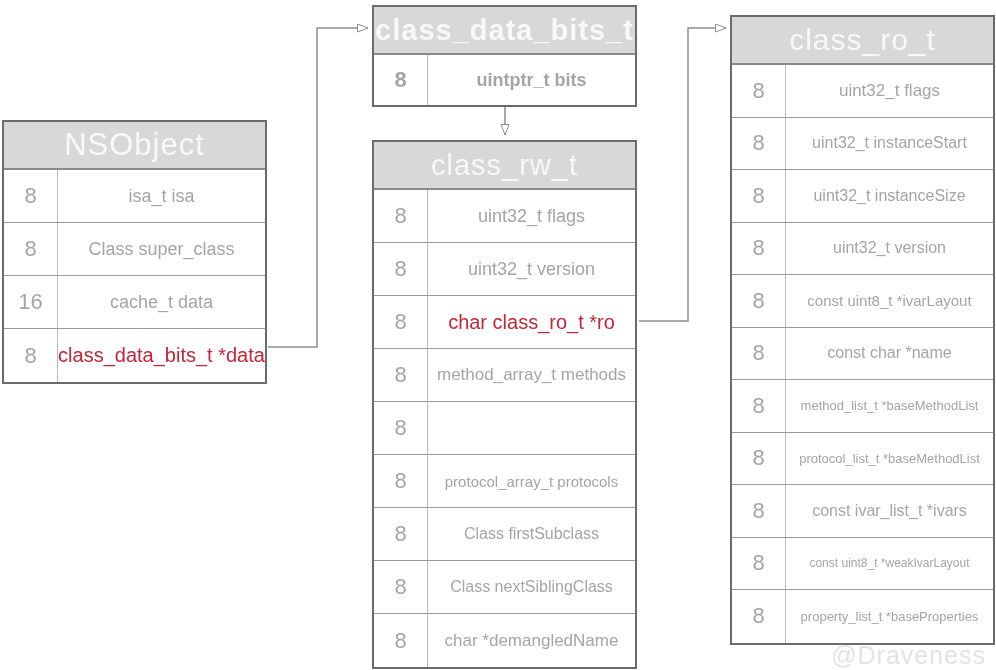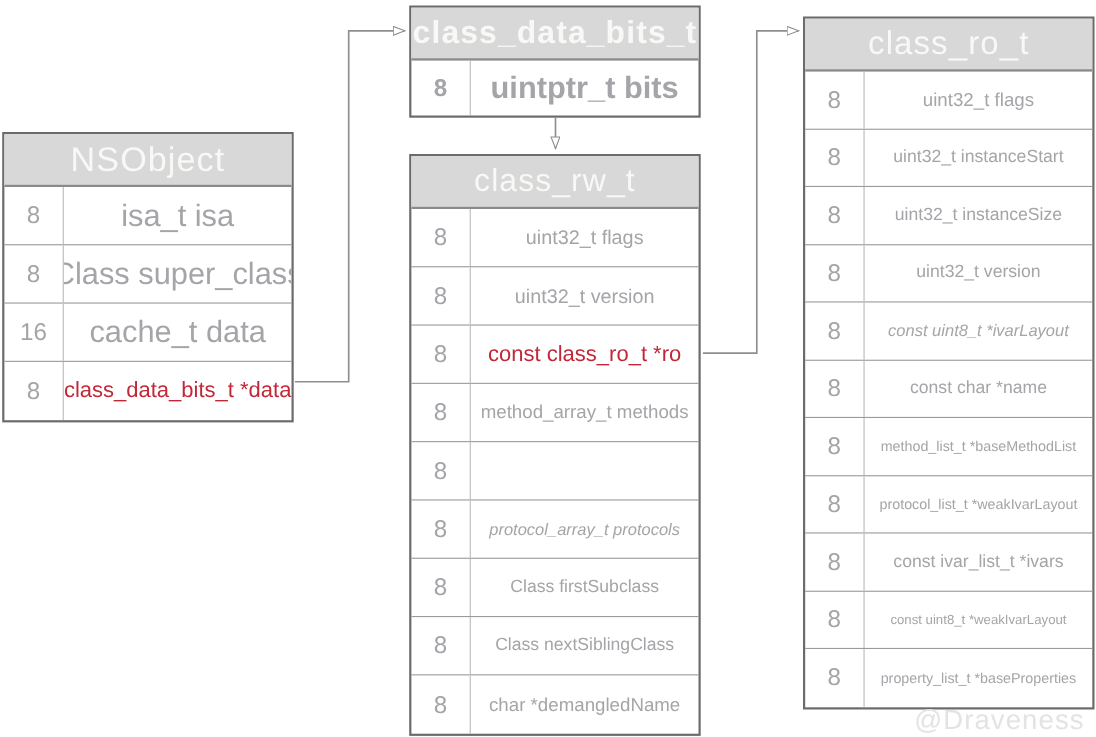--- a/index.html
+++ b/index.html
@@ -26,22 +26,22 @@
   #t-bits .row{height:50px;}
 
   #t-rw{left:372px;top:140px;width:265px;}
   #t-rw .thead{height:46px;font-size:29px;}
   #t-rw .row{height:53px;}
 
   #t-ro{left:730px;top:15px;width:265px;}
   #t-ro .thead{height:46px;font-size:30px;}
   #t-ro .row{height:52.5px;}
 
-  .fs22{font-size:28px;} .fs20{font-size:20px;} .fs18{font-size:18px;} .fs17{font-size:17px;}
-  .fs16{font-size:16px;} .fs15{font-size:15px;font-style:italic;} .fs13{font-size:13px;} .fs12{font-size:12px;text-align:right;}
+  .fs22{font-size:18px;} .fs20{font-size:20px;} .fs18{font-size:18px;} .fs17{font-size:17px;}
+  .fs16{font-size:16px;} .fs15{font-size:15px;} .fs13{font-size:13px;} .fs12{font-size:12px;text-align:right;}
 
   .watermark{position:absolute;right:10px;bottom:0px;font-size:25px;color:#e3e3e3;
              letter-spacing:1px;}
 </style>
 </head>
 <body>
 
 <div class="canvas">
 
   <svg class="arrows" viewBox="0 0 996 670" xmlns="http://www.w3.org/2000/svg">
@@ -88,21 +88,21 @@
     <div class="row">
       <div class="cell-size">8</div>
       <div class="cell-field fs18">uint32_t flags</div>
     </div>
     <div class="row">
       <div class="cell-size">8</div>
       <div class="cell-field fs18">uint32_t version</div>
     </div>
     <div class="row hl">
       <div class="cell-size">8</div>
-      <div class="cell-field fs20">const class_ro_t *ro</div>
+      <div class="cell-field fs20">char class_ro_t *ro</div>
     </div>
     <div class="row">
       <div class="cell-size">8</div>
       <div class="cell-field fs17">method_array_t methods</div>
     </div>
     <div class="row">
       <div class="cell-size">8</div>
     </div>
     <div class="row">
       <div class="cell-size">8</div>
@@ -147,21 +147,21 @@
     <div class="row">
       <div class="cell-size">8</div>
       <div class="cell-field fs16">const char *name</div>
     </div>
     <div class="row">
       <div class="cell-size">8</div>
       <div class="cell-field fs13">method_list_t *baseMethodList</div>
     </div>
     <div class="row">
       <div class="cell-size">8</div>
-      <div class="cell-field fs13">protocol_list_t *weakIvarLayout</div>
+      <div class="cell-field fs13">protocol_list_t *baseMethodList</div>
     </div>
     <div class="row">
       <div class="cell-size">8</div>
       <div class="cell-field fs16">const ivar_list_t *ivars</div>
     </div>
     <div class="row">
       <div class="cell-size">8</div>
       <div class="cell-field fs12">const uint8_t *weakIvarLayout</div>
     </div>
     <div class="row">

